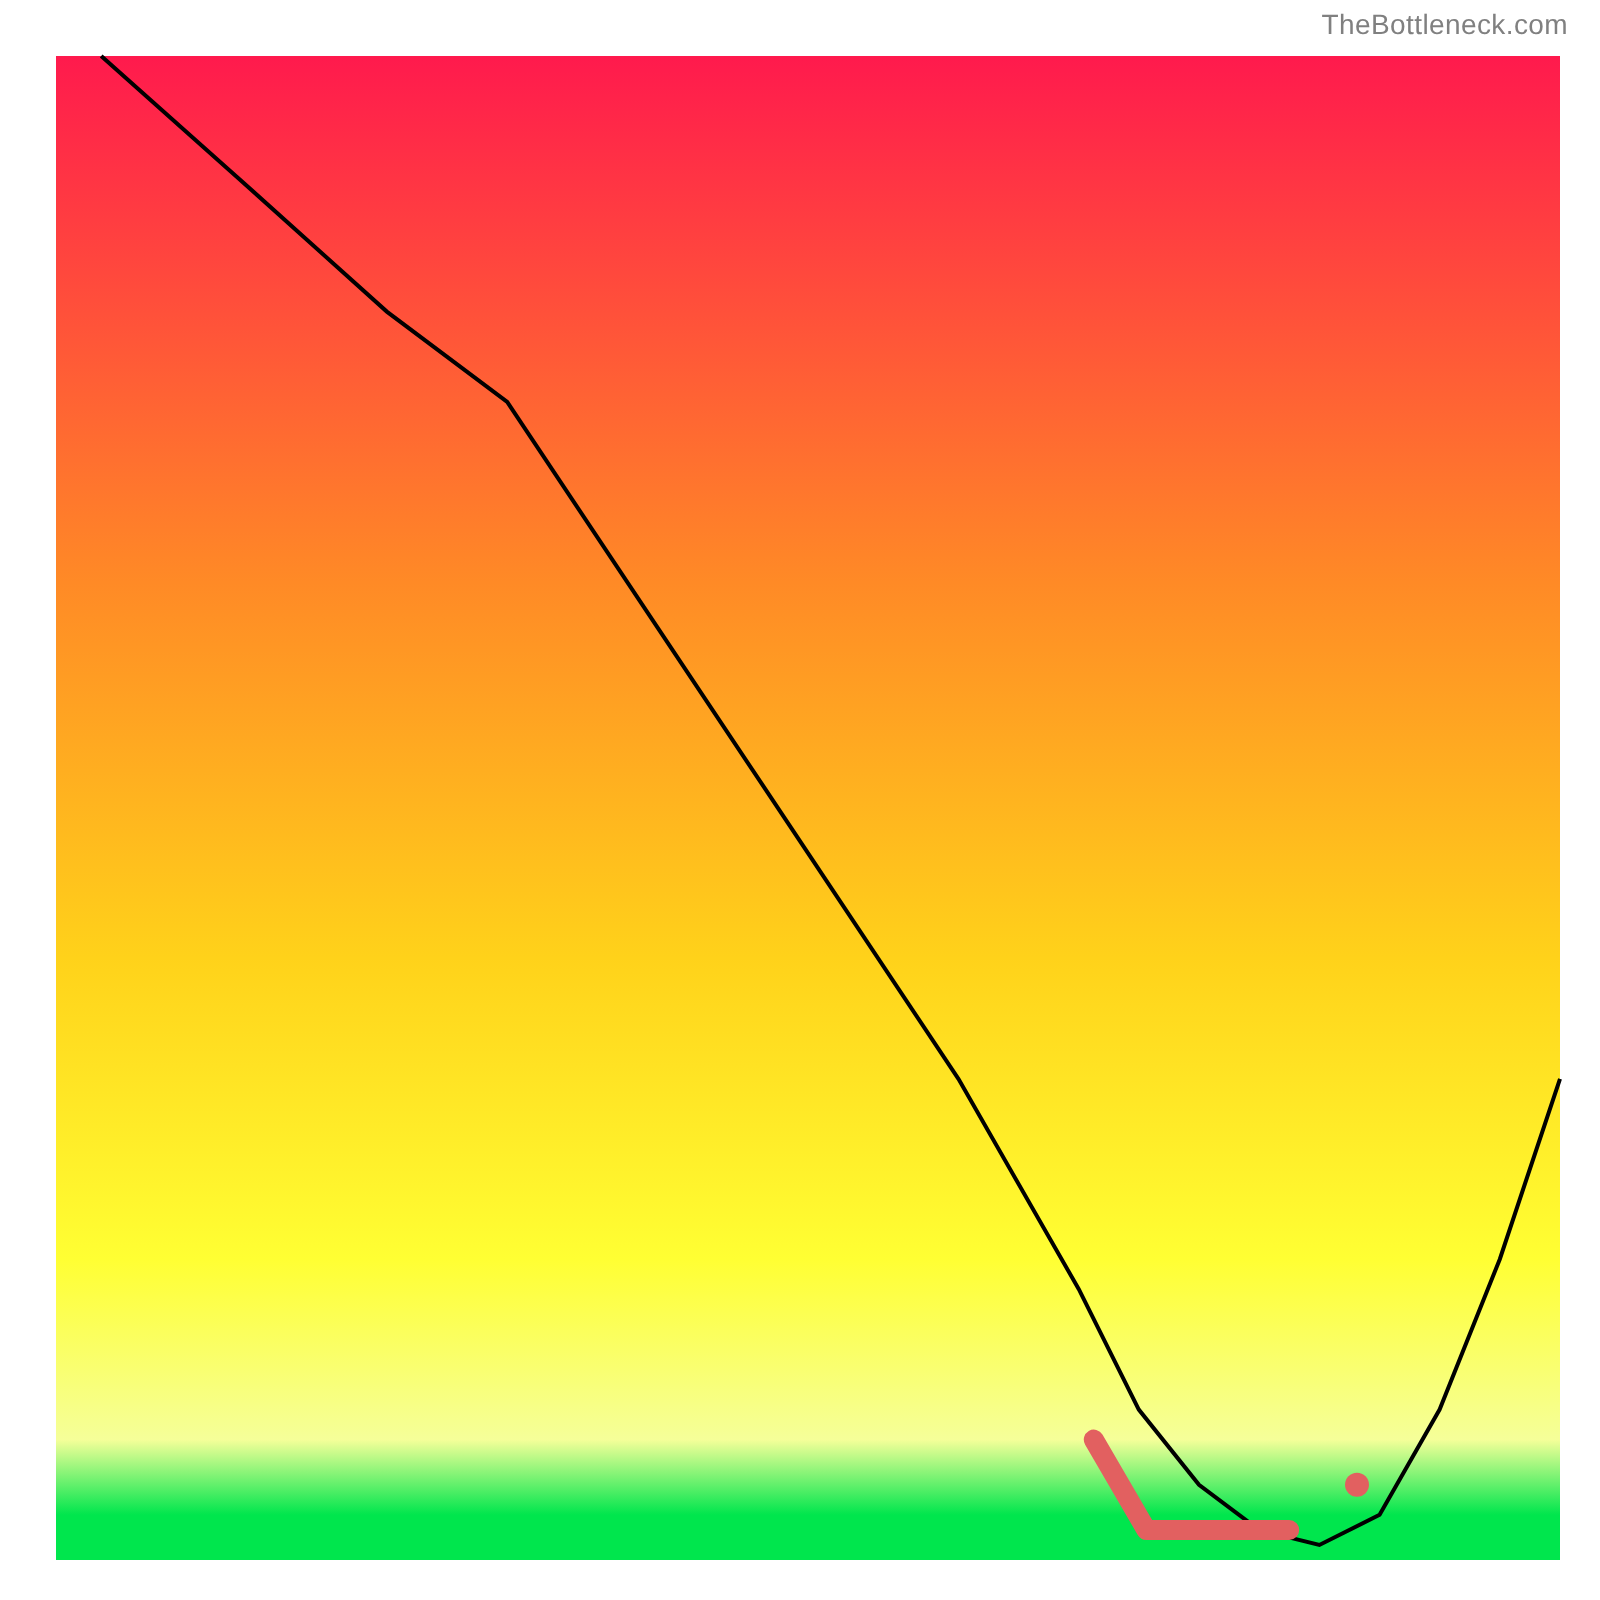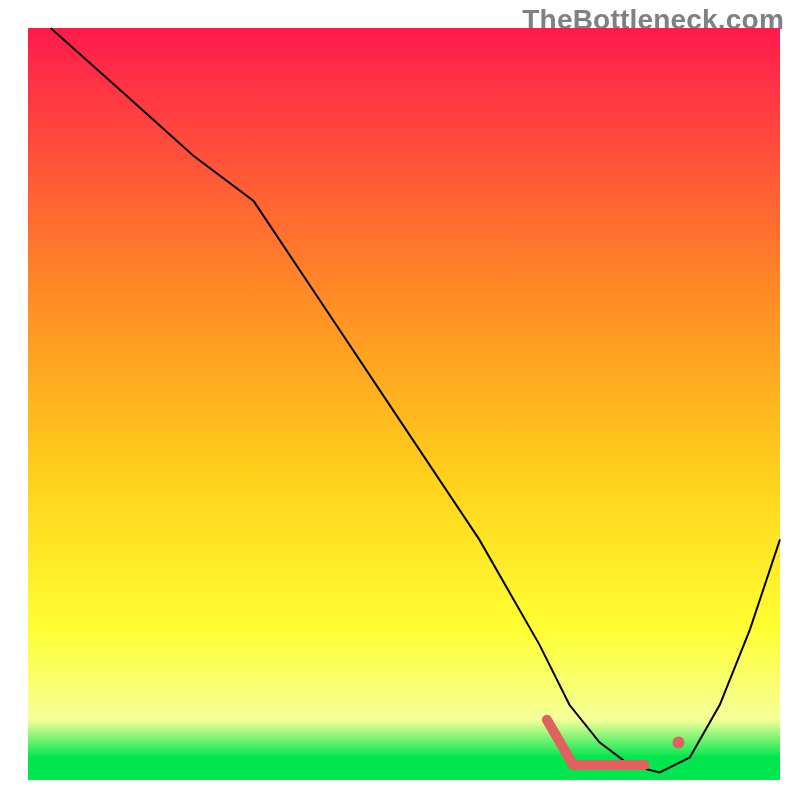--- a/index.html
+++ b/index.html
@@ -13,22 +13,22 @@
   }
   .stage {
     position: relative;
     width: 800px;
     height: 800px;
   }
   .watermark {
     position: absolute;
     top: 4px;
     right: 16px;
-    font-size: 28px;
-    font-weight: 700;
+    font-size: 14px;
+    font-weight: 400;
     color: #808080;
     letter-spacing: 0.2px;
   }
   svg {
     position: absolute;
     top: 0;
     left: 0;
   }
 </style>
 </head>

